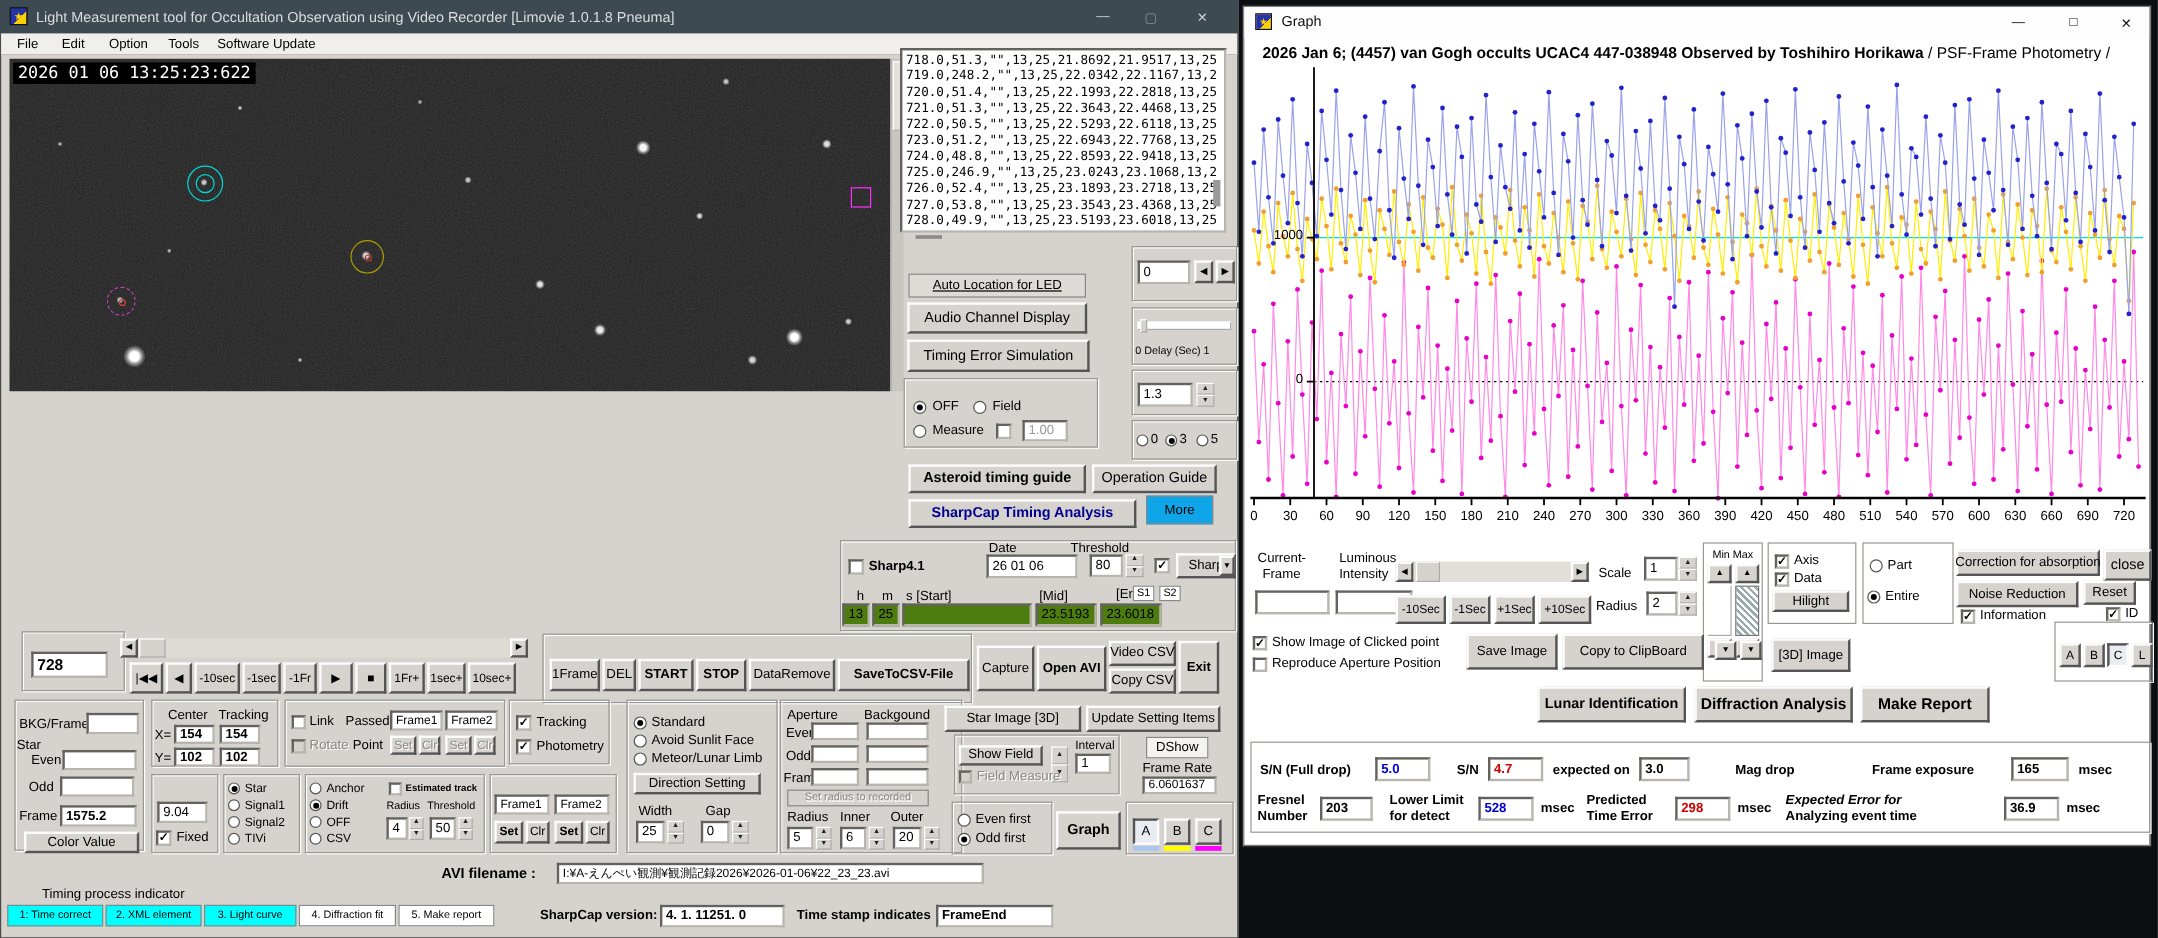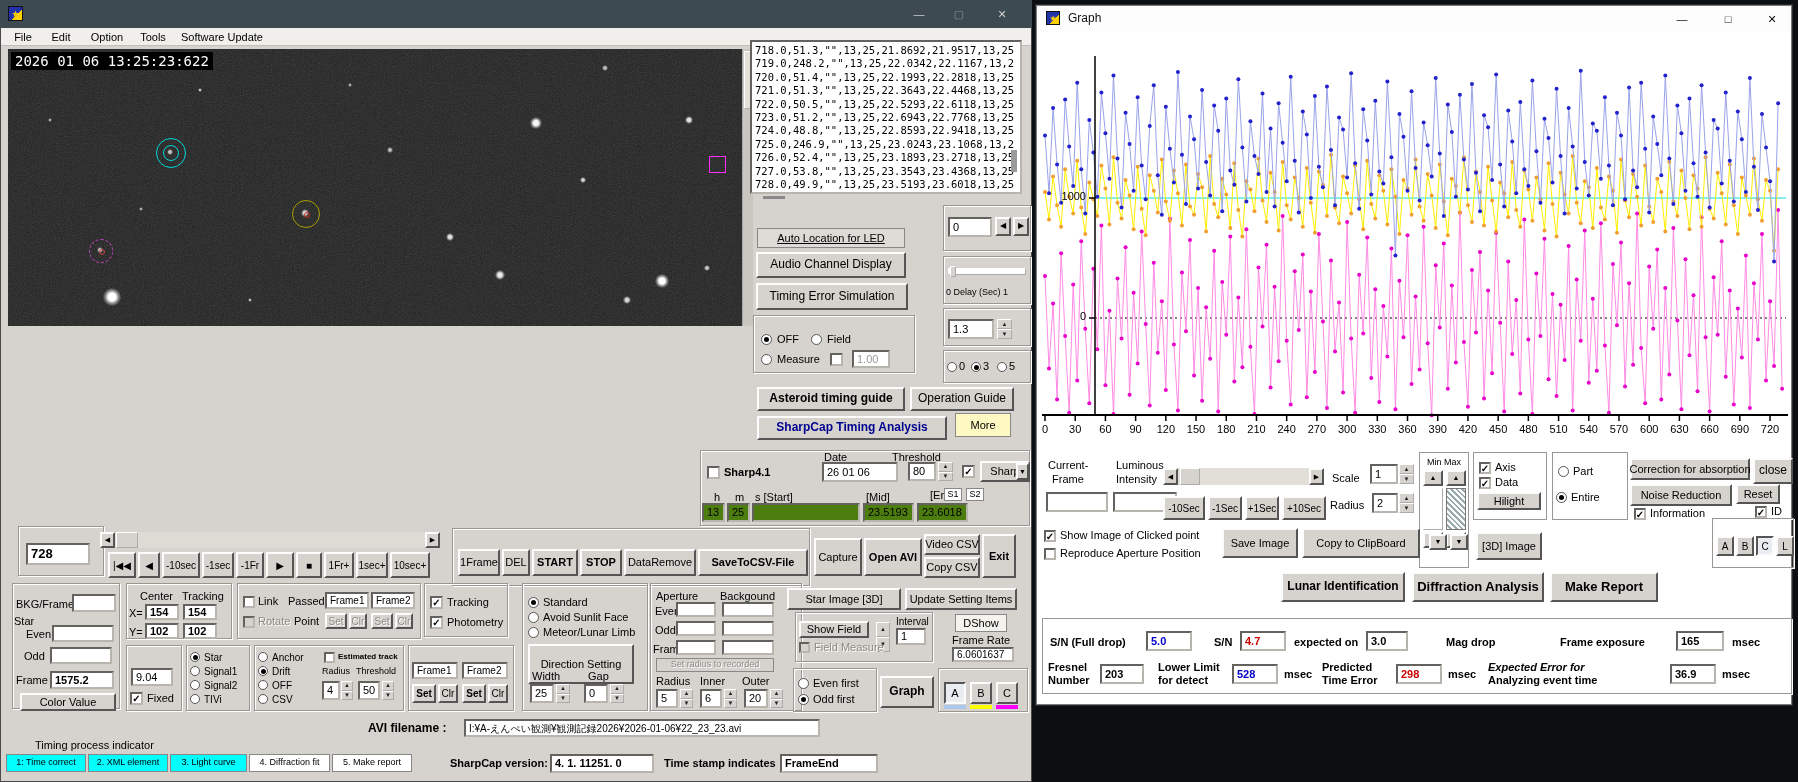--- a/index.html
+++ b/index.html
@@ -23,20 +23,21 @@
   .tb-glyph{display:flex;align-items:center;justify-content:center;height:100%;}
 </style>
 </head>
 <body>
 
 <div id="root">
 
   <div class="abs" style="left:0;top:0;width:1032px;height:782px;background:#d6d3ce;border:1px solid #4a4a4a;"></div>
   <div class="abs" style="left:0;top:0;width:1032px;height:28px;background:#3d4a52;"></div>
   <div class="abs" style="left:8px;top:6px;width:15px;height:15px;background:linear-gradient(135deg,#2233aa 60%,#ffd000 60%);border:1px solid #111;color:#ffd000;font-size:9px;text-align:center;line-height:14px;">★</div>
+  <div class="abs" style="left:30px;top:7px;color:#dcdcdc;font-size:12px;">Light Measurement tool for Occultation Observation using Video Recorder [Limovie 1.0.1.8 Pneuma]</div>
   <div class="abs tb-glyph" style="left:900px;top:0;width:38px;height:28px;color:#cfcfcf;">—</div>
   <div class="abs tb-glyph" style="left:940px;top:0;width:38px;height:28px;color:#8a949a;">▢</div>
   <div class="abs tb-glyph" style="left:980px;top:0;width:44px;height:28px;color:#cfcfcf;">✕</div>
   <div class="abs" style="left:1px;top:28px;width:1030px;height:18px;background:#f0efeb;border-bottom:1px solid #c2bfb8;"></div>
 
   <div class="abs" id="video" style="left:8px;top:49px;width:734px;height:277px;background:#222;overflow:hidden;">
     <svg width="734" height="277" style="position:absolute;left:0;top:0">
       <filter id="noise">
           <feTurbulence type="fractalNoise" baseFrequency="0.9" numOctaves="2" stitchTiles="stitch"></feTurbulence>
           <feColorMatrix type="saturate" values="0"></feColorMatrix>
@@ -98,20 +99,23 @@
     </div>
   <div class="abs" style="left:1011px;top:150px;width:6px;height:22px;background:#9a9a9a;"></div>
 
   <div class="abs" style="left:1036px;top:5px;width:756px;height:700px;background:#fff;border:1px solid #7a7a7a;box-shadow:0 0 0 1px #2a2a2a;"></div>
   <div class="abs" style="left:1037px;top:6px;width:754px;height:26px;background:#fdfdfd;"></div>
   <div class="abs" style="left:1046px;top:11px;width:14px;height:14px;background:linear-gradient(135deg,#2233aa 60%,#ffd000 60%);border:1px solid #111;color:#ffd000;font-size:8px;text-align:center;line-height:13px;">★</div>
   <div class="abs" style="left:1068px;top:11px;font-size:12px;color:#111;">Graph</div>
   <div class="abs tb-glyph" style="left:1660px;top:6px;width:44px;height:26px;color:#111;">—</div>
   <div class="abs tb-glyph" style="left:1706px;top:6px;width:44px;height:26px;color:#111;">□</div>
   <div class="abs tb-glyph" style="left:1752px;top:6px;width:40px;height:26px;color:#111;">✕</div>
+  <div class="abs" style="left:1052px;top:36px;font-size:13px;width:736px;white-space:nowrap;overflow:hidden;">
+    <span style="font-weight:bold;">2026 Jan 6; (4457) van Gogh occults UCAC4 447-038948 Observed by Toshihiro Horikawa</span><span> / PSF-Frame Photometry /</span>
+  </div>
   <svg id="plot" class="abs" width="752" height="392" style="left:1040px;top:52px;">
       <line x1="55" y1="146" x2="746" y2="146" stroke="#00e0e0" stroke-width="1" stroke-dasharray="none"></line>
       <line x1="55" y1="266" x2="746" y2="266" stroke="#000000" stroke-width="1" stroke-dasharray="2,3"></line>
       <polyline points="5,224 9.027999999999999,316.4 13.056,251.6 17.084,347.6 21.112,201.2 25.139999999999997,284 29.168,360.8 33.196,232.4 37.224,328.4 41.251999999999995,189.2 45.279999999999994,276.8 49.30799999999999,351.2 53.336,216.8 57.364,297.2 61.391999999999996,173.60000000000002 65.41999999999999,333.2 69.448,258.8 73.476,362 77.50399999999999,226.4 81.532,286.4 85.55999999999999,195.2 89.588,342.8 93.61599999999999,240.8 97.64399999999999,311.6 101.672,179.60000000000002 105.69999999999999,272 109.728,353.6 113.75599999999999,210.8 117.78399999999999,300.8 121.81199999999998,249.2 125.83999999999999,338 129.868,166.4 133.896,292.4 137.92399999999998,358.4 141.952,220.4 145.98,279.2 150.00799999999998,188 154.03599999999997,323.6 158.064,236 162.09199999999998,348.8 166.11999999999998,255.2 170.148,306.8 174.176,198.8 178.20399999999998,359.6 182.23199999999997,230 186.26,282.8 190.28799999999998,184.4 194.31599999999997,329.6 198.344,245.6 202.37199999999999,315.2 206.39999999999998,177.2 210.42799999999997,294.8 214.456,362 218.48399999999998,215.6 222.51199999999997,274.4 226.53999999999996,192.8 230.56799999999998,335.6 234.59599999999998,234.8 238.62399999999997,309.2 242.652,164 246.67999999999998,288.8 250.70799999999997,352.4 254.73599999999996,219.2 258.764,278 262.792,202.4 266.82,345.2 270.84799999999996,239.6 274.876,320 278.904,182 282.93199999999996,269.6 286.96,356 290.98799999999994,208.4 295.01599999999996,299.6 299.044,250.4 303.07199999999995,340.4 307.09999999999997,170 311.128,286.4 315.15599999999995,360.8 319.18399999999997,222.8 323.212,281.6 327.23999999999995,185.60000000000002 331.268,326 335.296,237.2 339.32399999999996,350 343.352,254 347.37999999999994,304.4 351.40799999999996,196.4 355.436,357.2 359.46399999999994,228.8 363.49199999999996,285.2 367.52,183.2 371.54799999999994,332 375.57599999999996,244.4 379.604,317.6 383.63199999999995,174.8 387.65999999999997,291.2 391.688,363.2 395.71599999999995,213.2 399.74399999999997,275.6 403.77199999999993,191.60000000000002 407.79999999999995,336.8 411.828,233.6 415.85599999999994,310.4 419.88399999999996,160.4 423.912,290 427.93999999999994,354.8 431.96799999999996,218 435.996,280.4 440.02399999999994,200 444.05199999999996,346.4 448.0799999999999,238.4 452.10799999999995,321.2 456.13599999999997,180.8 460.16399999999993,270.8 464.19199999999995,359.6 468.21999999999997,209.6 472.24799999999993,302 476.27599999999995,248 480.304,341.6 484.33199999999994,167.60000000000002 488.35999999999996,287.6 492.388,362 496.41599999999994,221.6 500.44399999999996,284 504.4719999999999,186.8 508.49999999999994,327.2 512.528,242 516.5559999999999,344 520.584,252.8 524.612,308 528.64,194 532.6679999999999,358.4 536.6959999999999,227.6 540.7239999999999,288.8 544.752,178.4 548.78,330.8 552.808,246.8 556.8359999999999,318.8 560.8639999999999,171.2 564.8919999999999,293.6 568.92,360.8 572.948,212 576.9759999999999,273.2 581.0039999999999,190.4 585.0319999999999,334.4 589.06,231.2 593.088,312.8 597.116,161.60000000000002 601.1439999999999,296 605.1719999999999,351.2 609.1999999999999,214.4 613.228,276.8 617.256,197.60000000000002 621.284,347.6 625.3119999999999,236 629.3399999999999,322.4 633.3679999999999,176 637.396,268.4 641.424,357.2 645.4519999999999,207.2 649.4799999999999,303.2 653.5079999999999,243.2 657.536,339.2 661.564,165.2 665.592,285.2 669.6199999999999,359.6 673.6479999999999,225.2 677.6759999999999,282.8 681.704,189.2 685.732,324.8 689.7599999999999,238.4 693.7879999999999,352.4 697.8159999999999,256.4 701.8439999999999,305.6 705.872,203.6 709.9,356 713.9279999999999,231.2 717.9559999999999,287.6 721.9839999999999,182 726.012,328.4 730.04,249.2 734.0679999999999,314 738.0959999999999,158 742.1239999999999,336.8" fill="none" stroke="#ff8ae4" stroke-width="1"></polyline>
       <circle cx="5" cy="224" r="2" fill="#e600c8"></circle>
       <circle cx="9.027999999999999" cy="316.4" r="2" fill="#e600c8"></circle>
       <circle cx="13.056" cy="251.6" r="2" fill="#e600c8"></circle>
       <circle cx="17.084" cy="347.6" r="2" fill="#e600c8"></circle>
       <circle cx="21.112" cy="201.2" r="2" fill="#e600c8"></circle>
       <circle cx="25.139999999999997" cy="284" r="2" fill="#e600c8"></circle>
@@ -759,21 +763,21 @@
       <div class="it lb" style="left: 959px; top: 361px; width: 8px; height: 11px;">0</div>
       <div class="it rad" style="left: 971px; top: 362px; width: 10px; height: 10px;">
         <div class="dot"></div>
       </div>
       <div class="it lb" style="left: 983px; top: 361px; width: 8px; height: 11px;">3</div>
       <div class="it rad" style="left: 997px; top: 362px; width: 10px; height: 10px;"></div>
       <div class="it lb" style="left: 1009px; top: 361px; width: 8px; height: 11px;">5</div>
       <div class="it btn" style="left: 757px; top: 387px; width: 148px; height: 24px; font-size: 12px; font-weight: bold;">Asteroid timing guide</div>
       <div class="it btn" style="left: 910px; top: 387px; width: 104px; height: 24px; font-size: 12px;">Operation Guide</div>
       <div class="it btn" style="left: 757px; top: 416px; width: 190px; height: 24px; font-size: 12px; font-weight: bold; color: rgb(0, 0, 144);">SharpCap Timing Analysis</div>
-      <div class="it btn" style="left: 955px; top: 413px; width: 56px; height: 24px; background: #fef9c3; border: 1px solid rgb(136, 136, 136);">More</div>
+      <div class="it btn" style="left: 955px; top: 413px; width: 56px; height: 24px; background: #0ea5e9; border: 1px solid rgb(136, 136, 136);">More</div>
       <div class="it grp" style="left: 700px; top: 450px; width: 330px; height: 76px;"></div>
       <div class="it chk" style="left: 707px; top: 466px; width: 13px; height: 13px;"></div>
       <div class="it lb" style="left: 724px; top: 466px; width: 54px; height: 12px; font-weight: bold;">Sharp4.1</div>
       <div class="it lb" style="left: 824px; top: 452px; width: 28px; height: 11px;">Date</div>
       <div class="it fld" style="left: 822px; top: 462px; width: 76px; height: 20px;">26 01 06</div>
       <div class="it lb" style="left: 892px; top: 452px; width: 50px; height: 11px;">Threshold</div>
       <div class="it fld" style="left: 908px; top: 462px; width: 28px; height: 19px;">80</div>
       <div class="it spin" style="left: 938px; top: 462px; width: 15px; height: 19px;">
         <div>▲</div>
         <div>▼</div>
@@ -861,21 +865,21 @@
       <div class="it lb" style="left: 447px; top: 617px; width: 58px; height: 11px;">Photometry</div>
       <div class="it grp" style="left: 522px; top: 583px; width: 126px; height: 128px;"></div>
       <div class="it rad" style="left: 528px; top: 597px; width: 11px; height: 11px;">
         <div class="dot"></div>
       </div>
       <div class="it lb" style="left: 543px; top: 597px; width: 52px; height: 11px;">Standard</div>
       <div class="it rad" style="left: 528px; top: 612px; width: 11px; height: 11px;"></div>
       <div class="it lb" style="left: 543px; top: 612px; width: 88px; height: 11px;">Avoid Sunlit Face</div>
       <div class="it rad" style="left: 528px; top: 627px; width: 11px; height: 11px;"></div>
       <div class="it lb" style="left: 543px; top: 627px; width: 92px; height: 11px;">Meteor/Lunar Limb</div>
-      <div class="it btn" style="left: 528px; top: 644px; width: 106px; height: 40px;">Direction Setting</div>
+      <div class="it btn" style="left: 528px; top: 644px; width: 106px; height: 18px;">Direction Setting</div>
       <div class="it lb" style="left: 532px; top: 671px; width: 34px; height: 11px;">Width</div>
       <div class="it lb" style="left: 588px; top: 671px; width: 24px; height: 11px;">Gap</div>
       <div class="it fld" style="left: 530px; top: 684px; width: 24px; height: 19px;">25</div>
       <div class="it spin" style="left: 556px; top: 684px; width: 14px; height: 19px;">
         <div>▲</div>
         <div>▼</div>
       </div>
       <div class="it fld" style="left: 584px; top: 684px; width: 24px; height: 19px;">0</div>
       <div class="it spin" style="left: 610px; top: 684px; width: 14px; height: 19px;">
         <div>▲</div>

